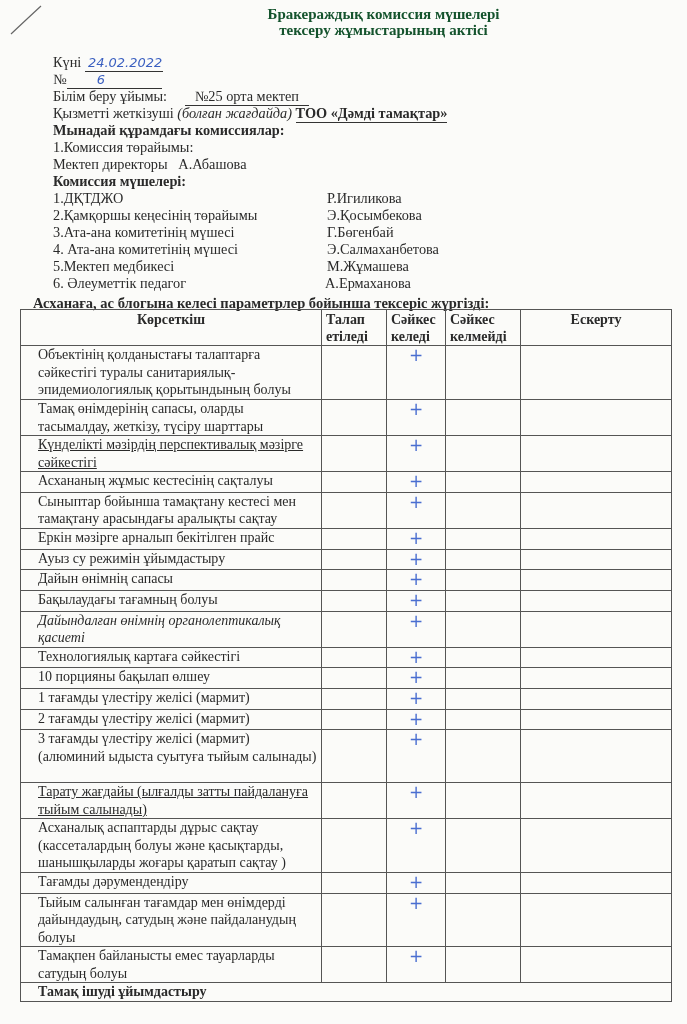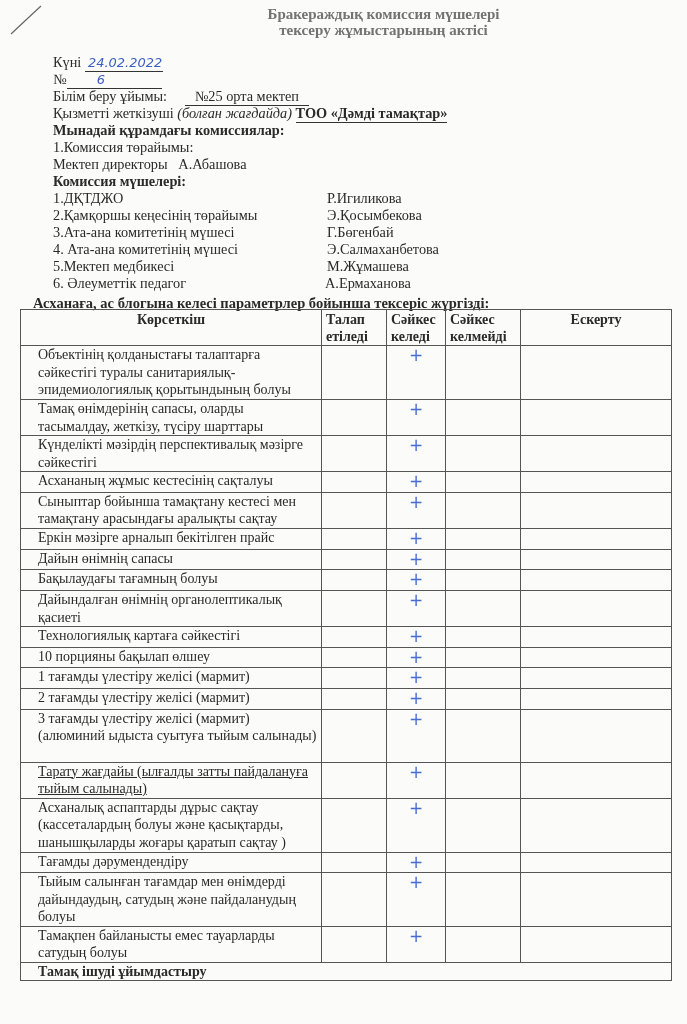--- a/index.html
+++ b/index.html
@@ -3,21 +3,21 @@
 <meta charset="utf-8">
 <style>
   html, body { margin:0; padding:0; }
   body {
     width:687px; height:1024px; overflow:hidden; position:relative;
     background:#fbfbf9;
     font-family:"Liberation Serif", "DejaVu Serif", serif;
     color:#2a2a2a;
   }
   .corner-mark { position:absolute; left:8px; top:4px; width:36px; height:32px; }
-  .title { position:absolute; left:0; right:0; text-align:center; font-weight:bold; font-size:15px; line-height:17px; color:#737373; }
+  .title { position:absolute; left:0; right:0; text-align:center; font-weight:bold; font-size:15px; line-height:17px; color:#14532d; }
   .t1 { top:6px; left:80px; }
   .t2 { top:22px; left:80px; }
   .line { position:absolute; left:53px; font-size:14.3px; line-height:17px; white-space:nowrap; }
   .hand { font-family:"DejaVu Sans", sans-serif; font-style:italic; color:#3a5fc0; font-size:13px; }
   .uline { display:inline-block; border-bottom:1px solid #333; }
   .bold { font-weight:bold; }
   .ital { font-style:italic; }
   .mem-name { position:absolute; font-size:14.3px; line-height:17px; white-space:nowrap; }
   .section-title { position:absolute; left:33px; top:296px; font-weight:bold; font-size:14.5px; line-height:15px; white-space:nowrap; }
 
@@ -107,21 +107,21 @@
         <td></td>
         <td></td>
       </tr>
       <tr style="height: 35px;">
         <td class="ind">Тамақ өнімдерінің сапасы, оларды тасымалдау, жеткізу, түсіру шарттары</td>
         <td></td>
         <td class="mark"><span class="plus">+</span></td>
         <td></td>
         <td></td>
       </tr>
-      <tr style="height: 36px;">
+      <tr style="height: 36px; text-decoration: underline;">
         <td class="ind">Күнделікті мәзірдің перспективалық мәзірге сәйкестігі</td>
         <td></td>
         <td class="mark"><span class="plus">+</span></td>
         <td></td>
         <td></td>
       </tr>
       <tr style="height: 18px;">
         <td class="ind">Асхананың жұмыс кестесінің сақталуы</td>
         <td></td>
         <td class="mark"><span class="plus">+</span></td>
@@ -135,35 +135,42 @@
         <td></td>
         <td></td>
       </tr>
       <tr style="height: 21px;">
         <td class="ind">Еркін мәзірге арналып бекітілген прайс</td>
         <td></td>
         <td class="mark"><span class="plus">+</span></td>
         <td></td>
         <td></td>
       </tr>
+      <tr style="height: 18px;">
+        <td class="ind">Ауыз су режимін ұйымдастыру</td>
+        <td></td>
+        <td class="mark"><span class="plus">+</span></td>
+        <td></td>
+        <td></td>
+      </tr>
       <tr style="height: 19px;">
         <td class="ind">Дайын өнімнің сапасы</td>
         <td></td>
         <td class="mark"><span class="plus">+</span></td>
         <td></td>
         <td></td>
       </tr>
       <tr style="height: 21px; margin-left: 20px;">
         <td class="ind">Бақылаудағы тағамның болуы</td>
         <td></td>
         <td class="mark"><span class="plus">+</span></td>
         <td></td>
         <td></td>
       </tr>
-      <tr style="height: 35px;">
+      <tr style="height: 35px; font-style: italic;">
         <td class="ind">Дайындалған өнімнің органолептикалық қасиеті</td>
         <td></td>
         <td class="mark"><span class="plus">+</span></td>
         <td></td>
         <td></td>
       </tr>
       <tr style="height: 18px;">
         <td class="ind">Технологиялық картаға сәйкестігі</td>
         <td></td>
         <td class="mark"><span class="plus">+</span></td>

